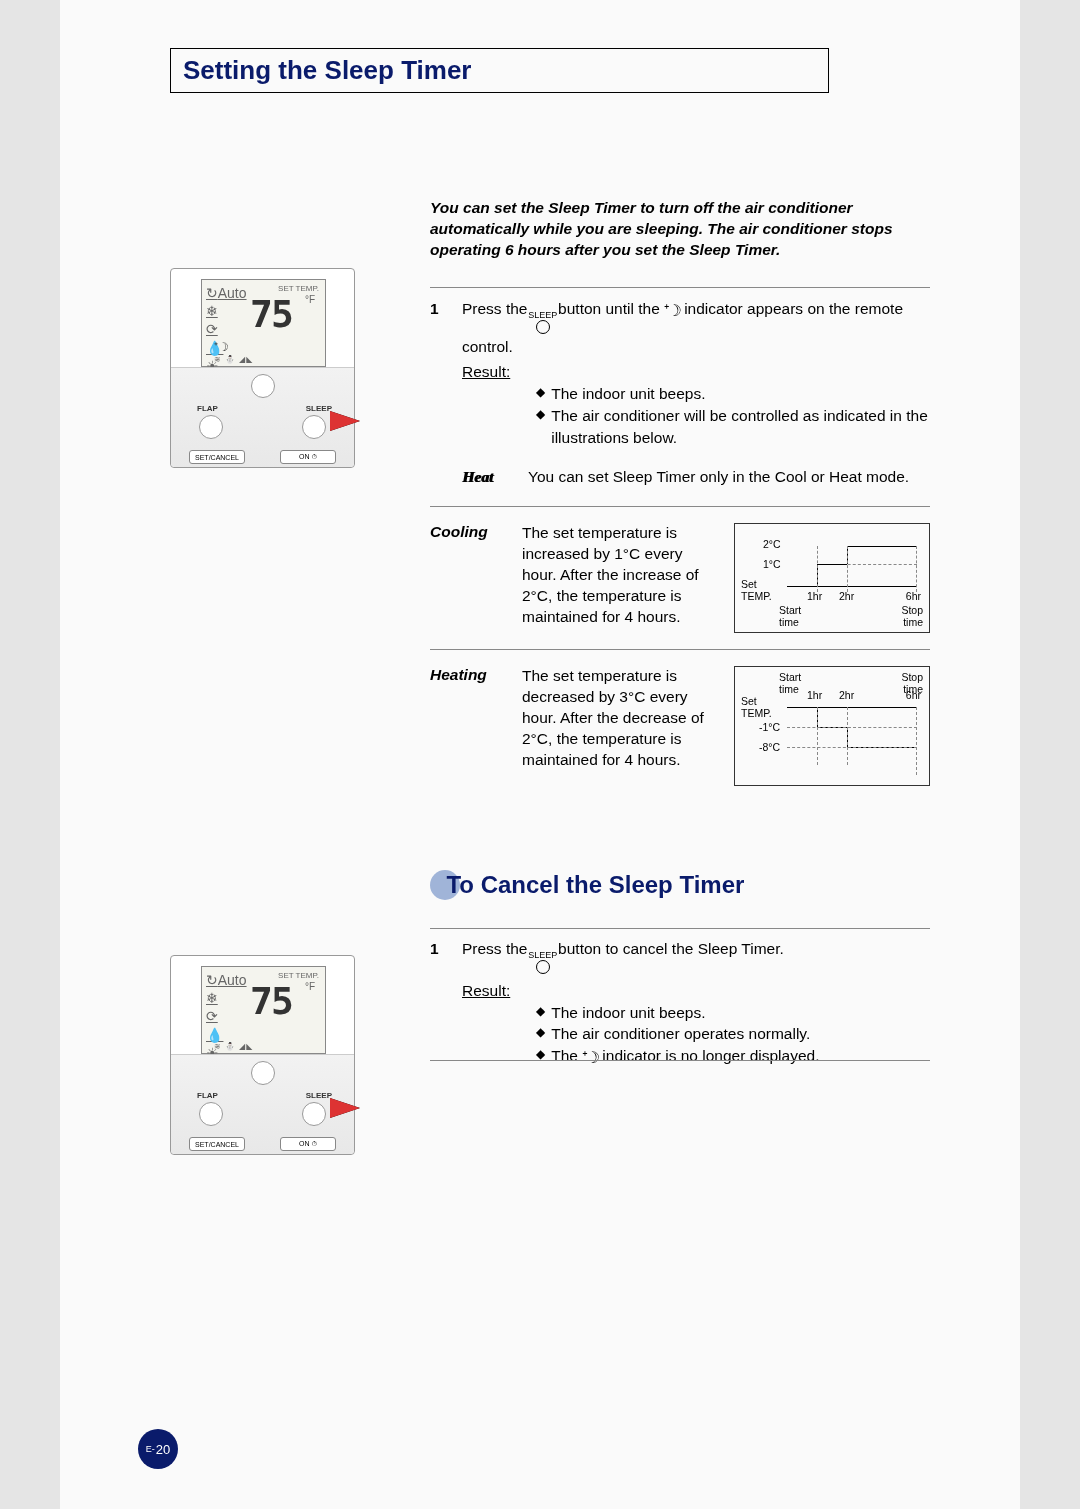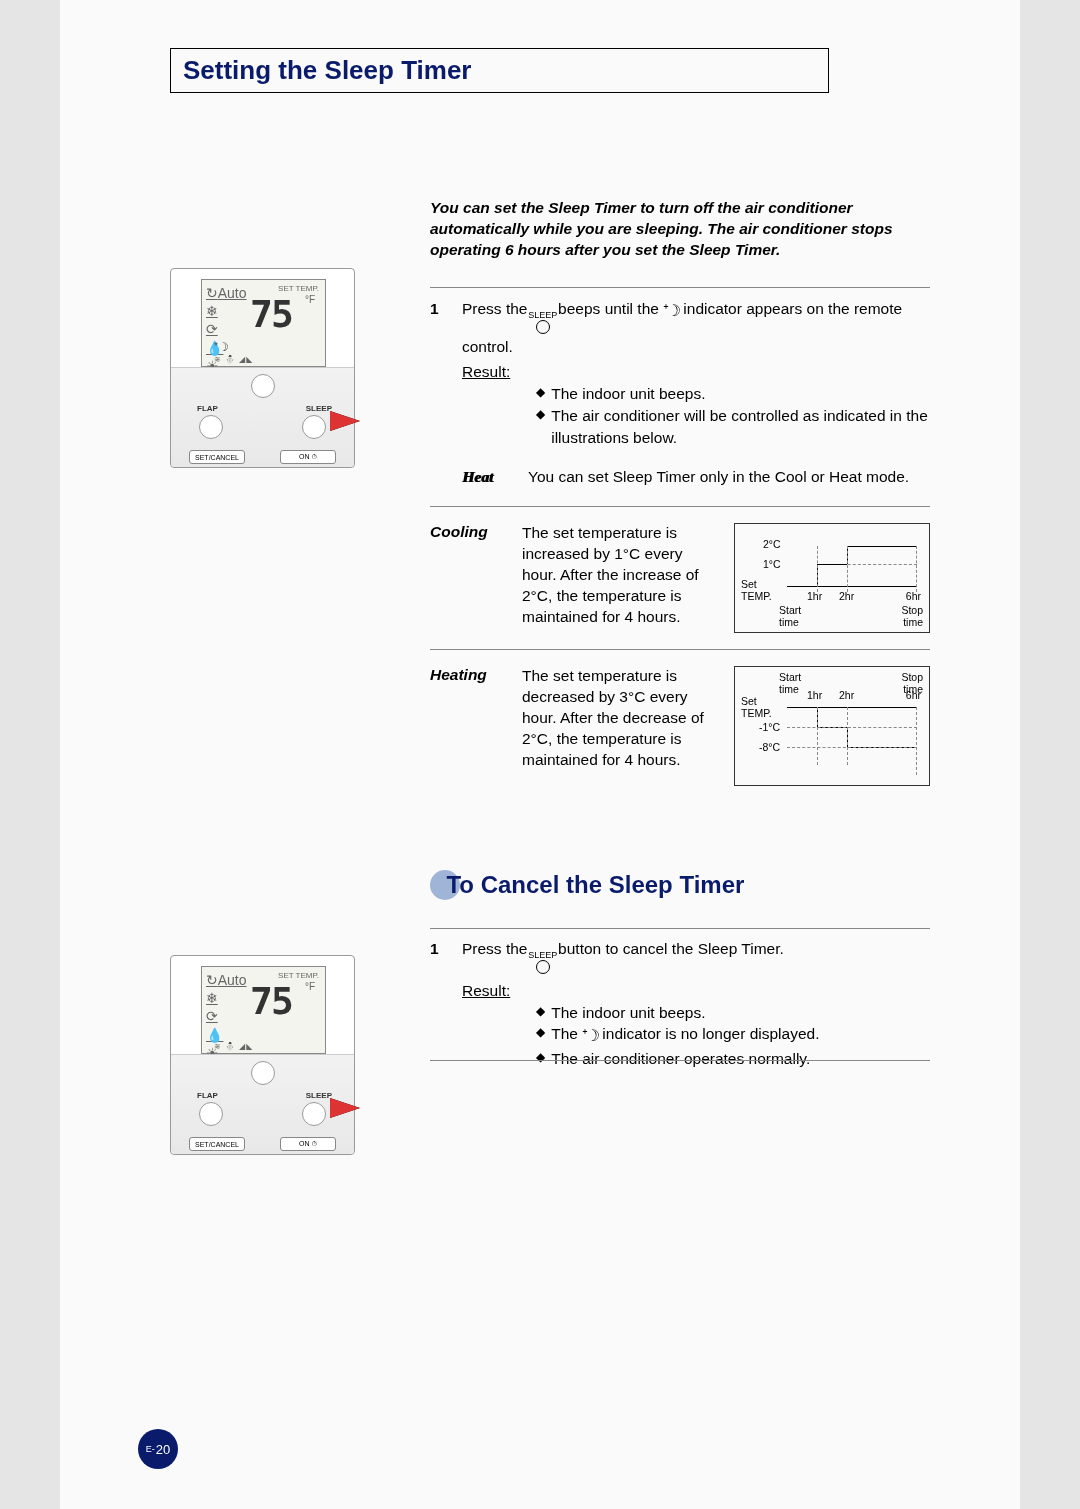--- a/index.html
+++ b/index.html
@@ -213,21 +213,21 @@
     <hr class="hr">
 
     <div class="step-row">
       <div class="step-num">1</div>
       <div class="step-body">
         <span>Press the </span>
         <span class="inline-glyph sleep-btn-glyph">
           <span>SLEEP</span>
             <span class="circ"></span>
         </span>
-        <span> beeps until the </span>
+        <span> button until the </span>
         <span class="moon-glyph">⁺☽</span>
         <span> indicator appears on the remote control.</span>
         <div class="result-line">
           <span class="result-label">Result:</span>
         </div>
         <div class="bullet-list">
           <div class="b">
               <span>The indoor unit beeps.</span>
             </div>
           <div class="b">
@@ -343,24 +343,24 @@
         </span>
         <span> button to cancel the Sleep Timer.</span>
         <div class="result-line">
           <span class="result-label">Result:</span>
         </div>
         <div class="bullet-list">
           <div class="b">
               <span>The indoor unit beeps.</span>
             </div>
           <div class="b">
+              <span>The air conditioner operates normally.</span>
+            </div>
+          <div class="b">
               <span><span>The </span><span class="moon-glyph">⁺☽</span><span> indicator is no longer displayed.</span></span>
-            </div>
-          <div class="b">
-              <span>The air conditioner operates normally.</span>
             </div>
         </div>
       </div>
     </div>
   </div>
 
   <hr class="longhr h2">
 
   <div class="page-num">
     <span class="e">E-</span>

